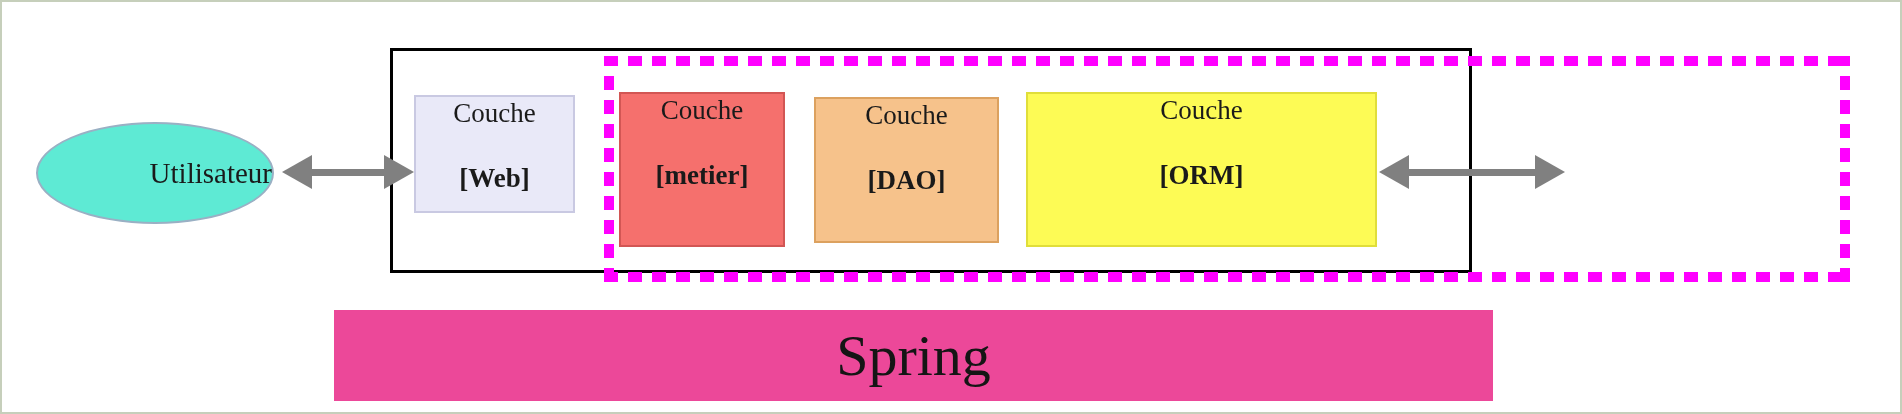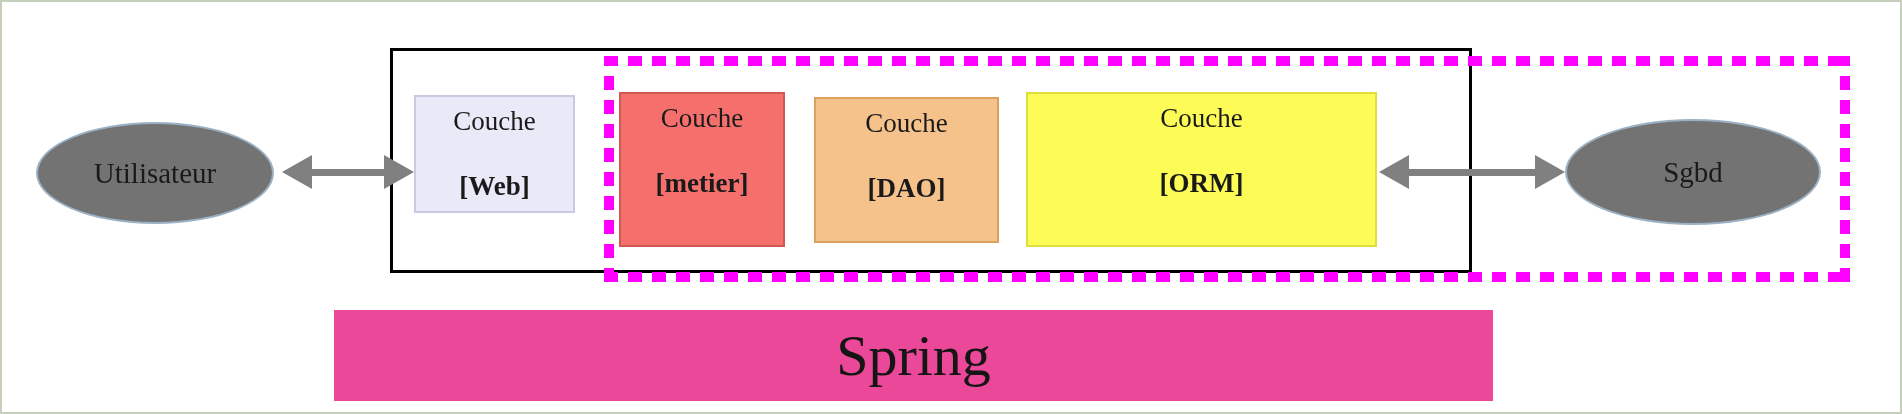--- a/index.html
+++ b/index.html
@@ -13,25 +13,25 @@
     border: 2px solid #c6cfbb;
     overflow: hidden;
     font-family: "Liberation Serif", "DejaVu Serif", serif;
     color: #1a1a1a;
   }
 
   
   .ellipse {
     position: absolute;
     border-radius: 50%;
-    background: #737373;
+    background: #5eead4;
     border: 2px solid #9ab0c4;
     display: flex;
     align-items: center;
-    justify-content: center;
+    justify-content: flex-end;
     font-size: 29px;
     z-index: 2;
   }
   #node-user { left: 34px;   top: 120px; width: 238px; height: 102px; }
   #node-db   { left: 1563px; top: 117px; width: 256px; height: 106px; }
 
   
   .container-box {
     position: absolute;
     left: 388px; top: 46px; width: 1082px; height: 225px;
@@ -40,21 +40,20 @@
     z-index: 1;
   }
 
   
   .layer {
     position: absolute;
     z-index: 2;
     display: flex;
     flex-direction: column;
     align-items: center;
-    padding-top: 8px;
     line-height: 1.25;
     font-size: 27px;
     text-align: center;
   }
   .layer .l2 { font-weight: bold; margin-top: 31px; }
   #layer-web    { left: 412px;  top: 93px; width: 161px; height: 118px; background: #e9e9f8; border: 2px solid #c9c9e2; }
   #layer-metier { left: 617px;  top: 90px; width: 166px; height: 155px; background: #f5706d; border: 2px solid #d25654; }
   #layer-dao    { left: 812px;  top: 95px; width: 185px; height: 146px; background: #f6c28b; border: 2px solid #dca15f; }
   #layer-orm    { left: 1024px; top: 90px; width: 351px; height: 155px; background: #fdfb55; border: 2px solid #e0de3a; }
 
@@ -158,21 +157,18 @@
     <div class="edge-v left"></div>
     <div class="edge-v right"></div>
   </div>
 
   <div class="arrow" id="arrow-db">
     <span class="head-l"></span>
     <span class="shaft"></span>
     <span class="head-r"></span>
   </div>
 
-  <div class="ellipse" id="node-db">
-    <span>Sgbd</span>
-  </div>
 
   <div class="spring-bar">
     <span>Spring</span>
   </div>
 
 </div>
 
 </body></html>

